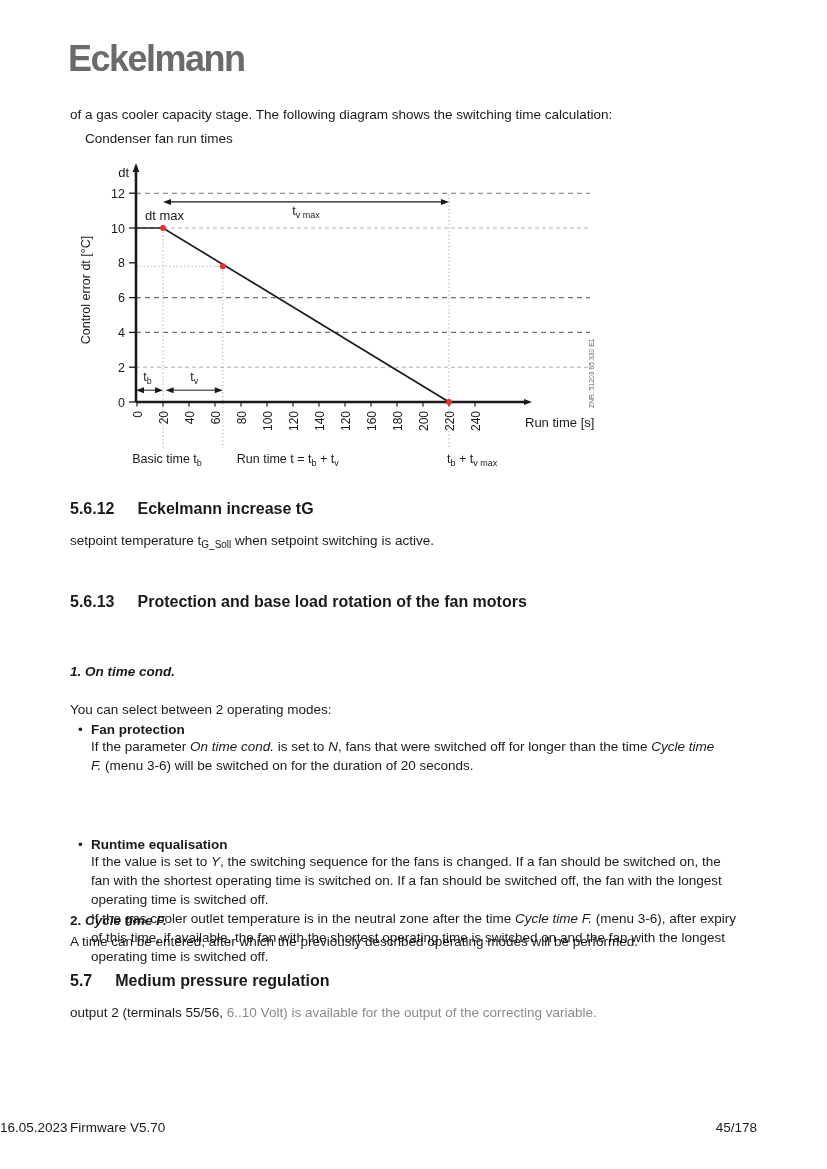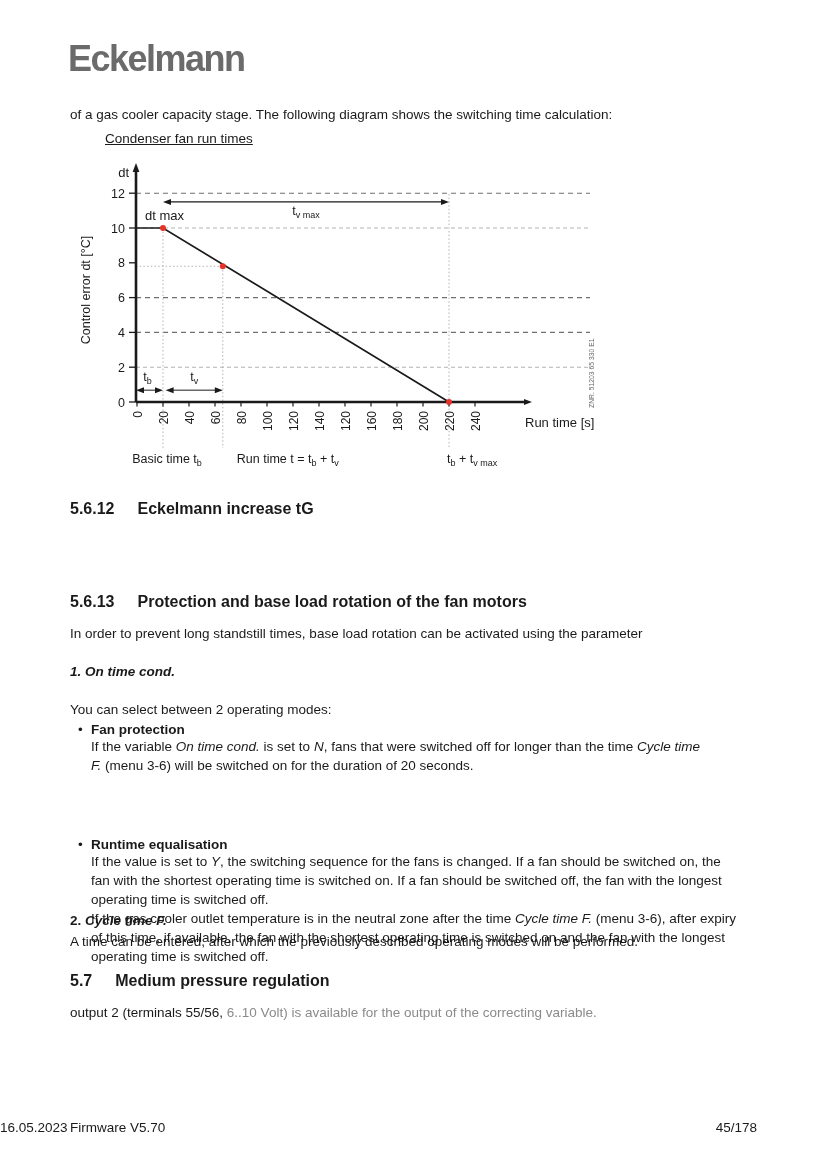--- a/index.html
+++ b/index.html
@@ -17,21 +17,21 @@
   .h-sec{font-size:16px;font-weight:bold;white-space:nowrap;}
   .h-sec .num{margin-right:23px;}
   .h-sub{font-size:13.5px;font-weight:bold;white-space:nowrap;}
   .tline{white-space:nowrap;}
   .bullet-item{position:relative;}
   .bullet-dot{position:absolute;left:8px;top:0;font-size:13.5px;}
   .bullet-body{margin-left:21px;}
   .lh19 .tline{line-height:19px;}
   .lh22 .tline{line-height:22px;}
   .lh20 .tline{line-height:20px;}
-  #chart-caption{left:105px;top:131px;font-size:13.5px;text-decoration:underline;}
+  #chart-caption{left:85px;top:131px;font-size:13.5px;}
   #intro{left:70px;top:104px;}
   #footer{left:0;top:1120px;width:827px;font-size:13.5px;}
   #footer .f-left{position:absolute;left:70px;}
   #footer .f-center{position:absolute;left:0;right:0;text-align:left;}
   #footer .f-right{position:absolute;right:70px;}
   svg text{font-family:"Liberation Sans","DejaVu Sans",sans-serif;}
 </style>
 </head>
 <body>
 
@@ -122,38 +122,38 @@
       <text x="166.8" y="313" fill="#1a1a1a" font-size="12.5"><tspan dy="0" font-size="12.5">Run time t = t</tspan><tspan dy="3" font-size="9">b</tspan><tspan dy="-3" font-size="12.5"> + t</tspan><tspan dy="3" font-size="9">v</tspan></text>
       <text x="377" y="313" fill="#1a1a1a" font-size="12.5"><tspan dy="0" font-size="12.5">t</tspan><tspan dy="3" font-size="9">b</tspan><tspan dy="-3" font-size="12.5"> + t</tspan><tspan dy="3" font-size="9">v max</tspan></text>
       <text transform="translate(524,258) rotate(-90)" font-size="6.8" fill="#666">ZNR. 51203 65 330 E1</text>
     </svg>
 </div>
 
 <div class="abs h-sec" style="left:70px;top:500px;">
   <span class="num">5.6.12</span><span>Eckelmann increase tG</span>
 </div>
 <div class="abs body-txt lh22" style="left:70px;top:530px;">
+    <div class="tline"><span>setpoint temperature t</span><span style="font-size: 0.74em; vertical-align: -0.28em;">G_Soll</span><span> when setpoint switching is active.</span></div>
   </div>
 
 <div class="abs h-sec" style="left:70px;top:593px;">
   <span class="num">5.6.13</span><span>Protection and base load rotation of the fan motors</span>
 </div>
 <div class="abs body-txt lh20" style="left:70px;top:624px;">
-    <div class="tline"><span>In order to prevent long standstill times, base load rotation can be activated using the parameter</span></div>
   </div>
 
 <div class="abs h-sub" style="left:70px;top:664px;"><span style="font-style: italic; font-weight: bold;">1. On time cond.</span></div>
 <div class="abs body-txt" style="left:70px;top:699px;">You can select between 2 operating modes:</div>
 
 <div class="abs bullet-item" style="left:70px;top:722px;">
   <span class="bullet-dot">•</span>
   <div class="bullet-body">
     <div class="h-sub">Fan protection</div>
     <div class="body-txt lh19">
-        <div class="tline"><span>If the variable </span><span style="font-style: italic;">On time cond.</span><span> is set to </span><span style="font-style: italic;">N</span><span>, fans that were switched off for longer than the time </span><span style="font-style: italic;">Cycle time</span></div>
+        <div class="tline"><span>If the parameter </span><span style="font-style: italic;">On time cond.</span><span> is set to </span><span style="font-style: italic;">N</span><span>, fans that were switched off for longer than the time </span><span style="font-style: italic;">Cycle time</span></div>
         <div class="tline"><span style="font-style: italic;">F.</span><span> (menu 3-6) will be switched on for the duration of 20 seconds.</span></div>
       </div>
   </div>
 </div>
 
 <div class="abs bullet-item" style="left:70px;top:784px;">
   <span class="bullet-dot">•</span>
   <div class="bullet-body">
     <div class="h-sub">Runtime equalisation</div>
     <div class="body-txt lh19">

